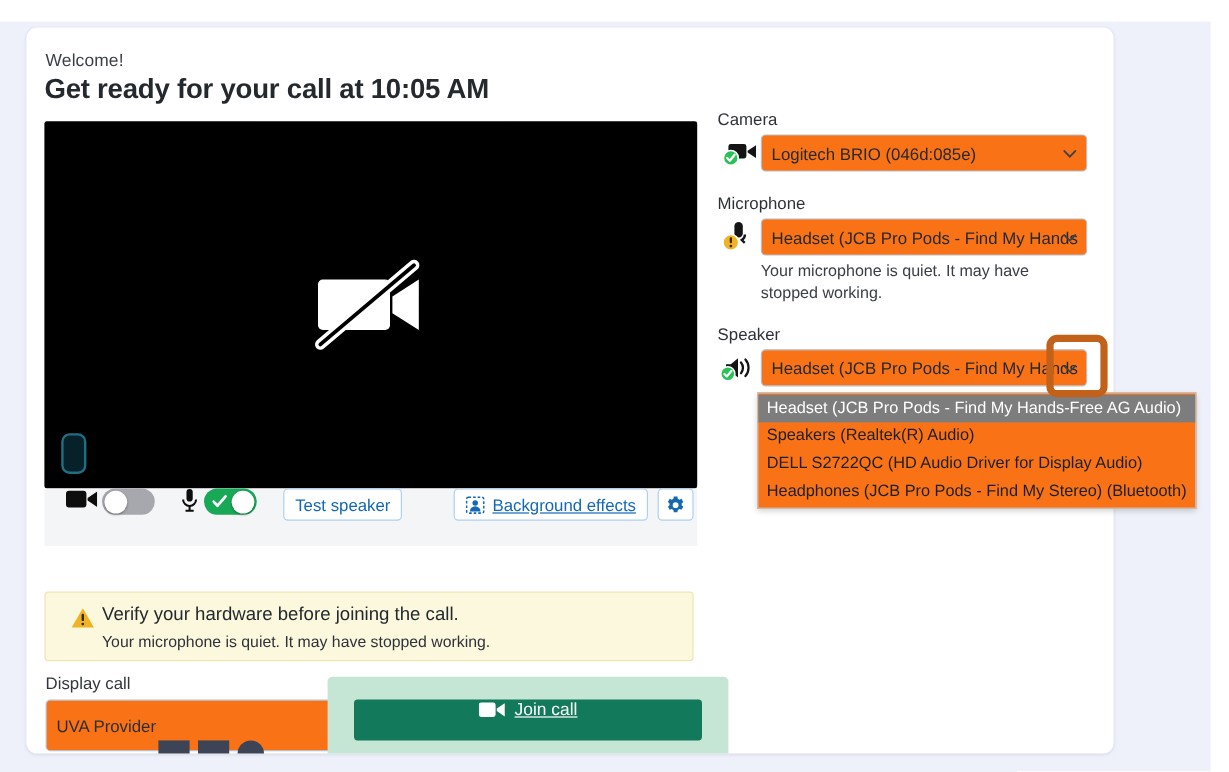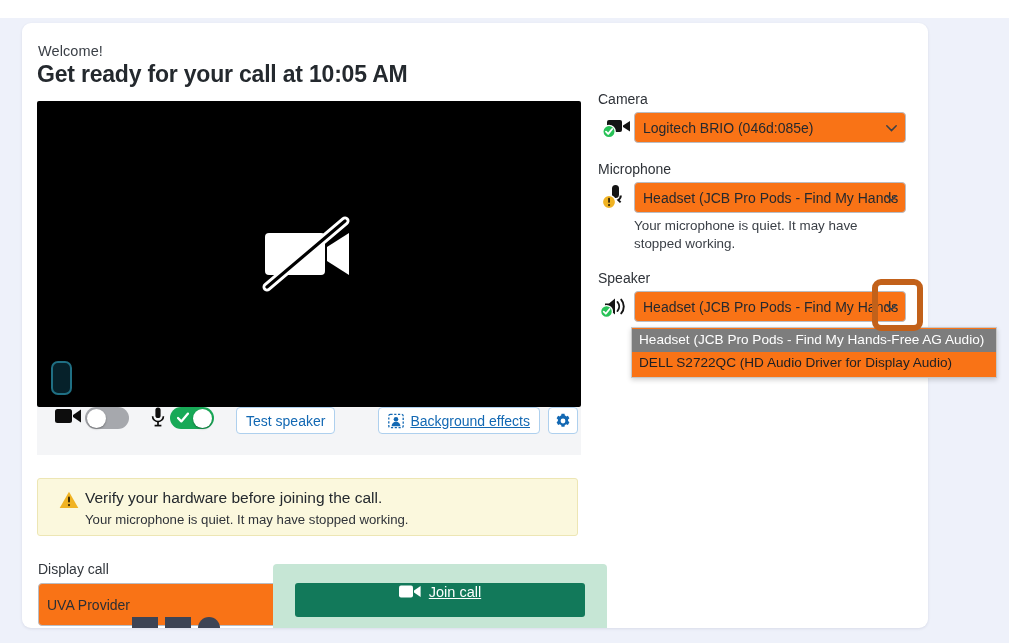--- a/index.html
+++ b/index.html
@@ -165,21 +165,21 @@
     height: 27px;
     display: flex;
     align-items: center;
     justify-content: center;
     cursor: pointer;
   }
   
   .banner {
     position: absolute;
     left: 15px;
-    top: 455px;
+    top: 470px;
     width: 541px;
     height: 58px;
     background: #fbf8dd;
     border: 1px solid #ede6b4;
     border-radius: 3px;
     box-sizing: border-box;
   }
   .banner-title {
     position: absolute;
     left: 47px;
@@ -521,17 +521,19 @@
             </svg>
           </div>
         </div>
 
       </div>
     </div>
   </div>
 
   <div class="dropdown">
     <div class="dd-item sel">Headset (JCB Pro Pods - Find My Hands-Free AG Audio)</div>
+    <div class="dd-item">Speakers (Realtek(R) Audio)</div>
     <div class="dd-item">DELL S2722QC (HD Audio Driver for Display Audio)</div>
+    <div class="dd-item">Headphones (JCB Pro Pods - Find My Stereo) (Bluetooth)</div>
   </div>
 
   <div class="annot"></div>
 </div>
 
 </body></html>

